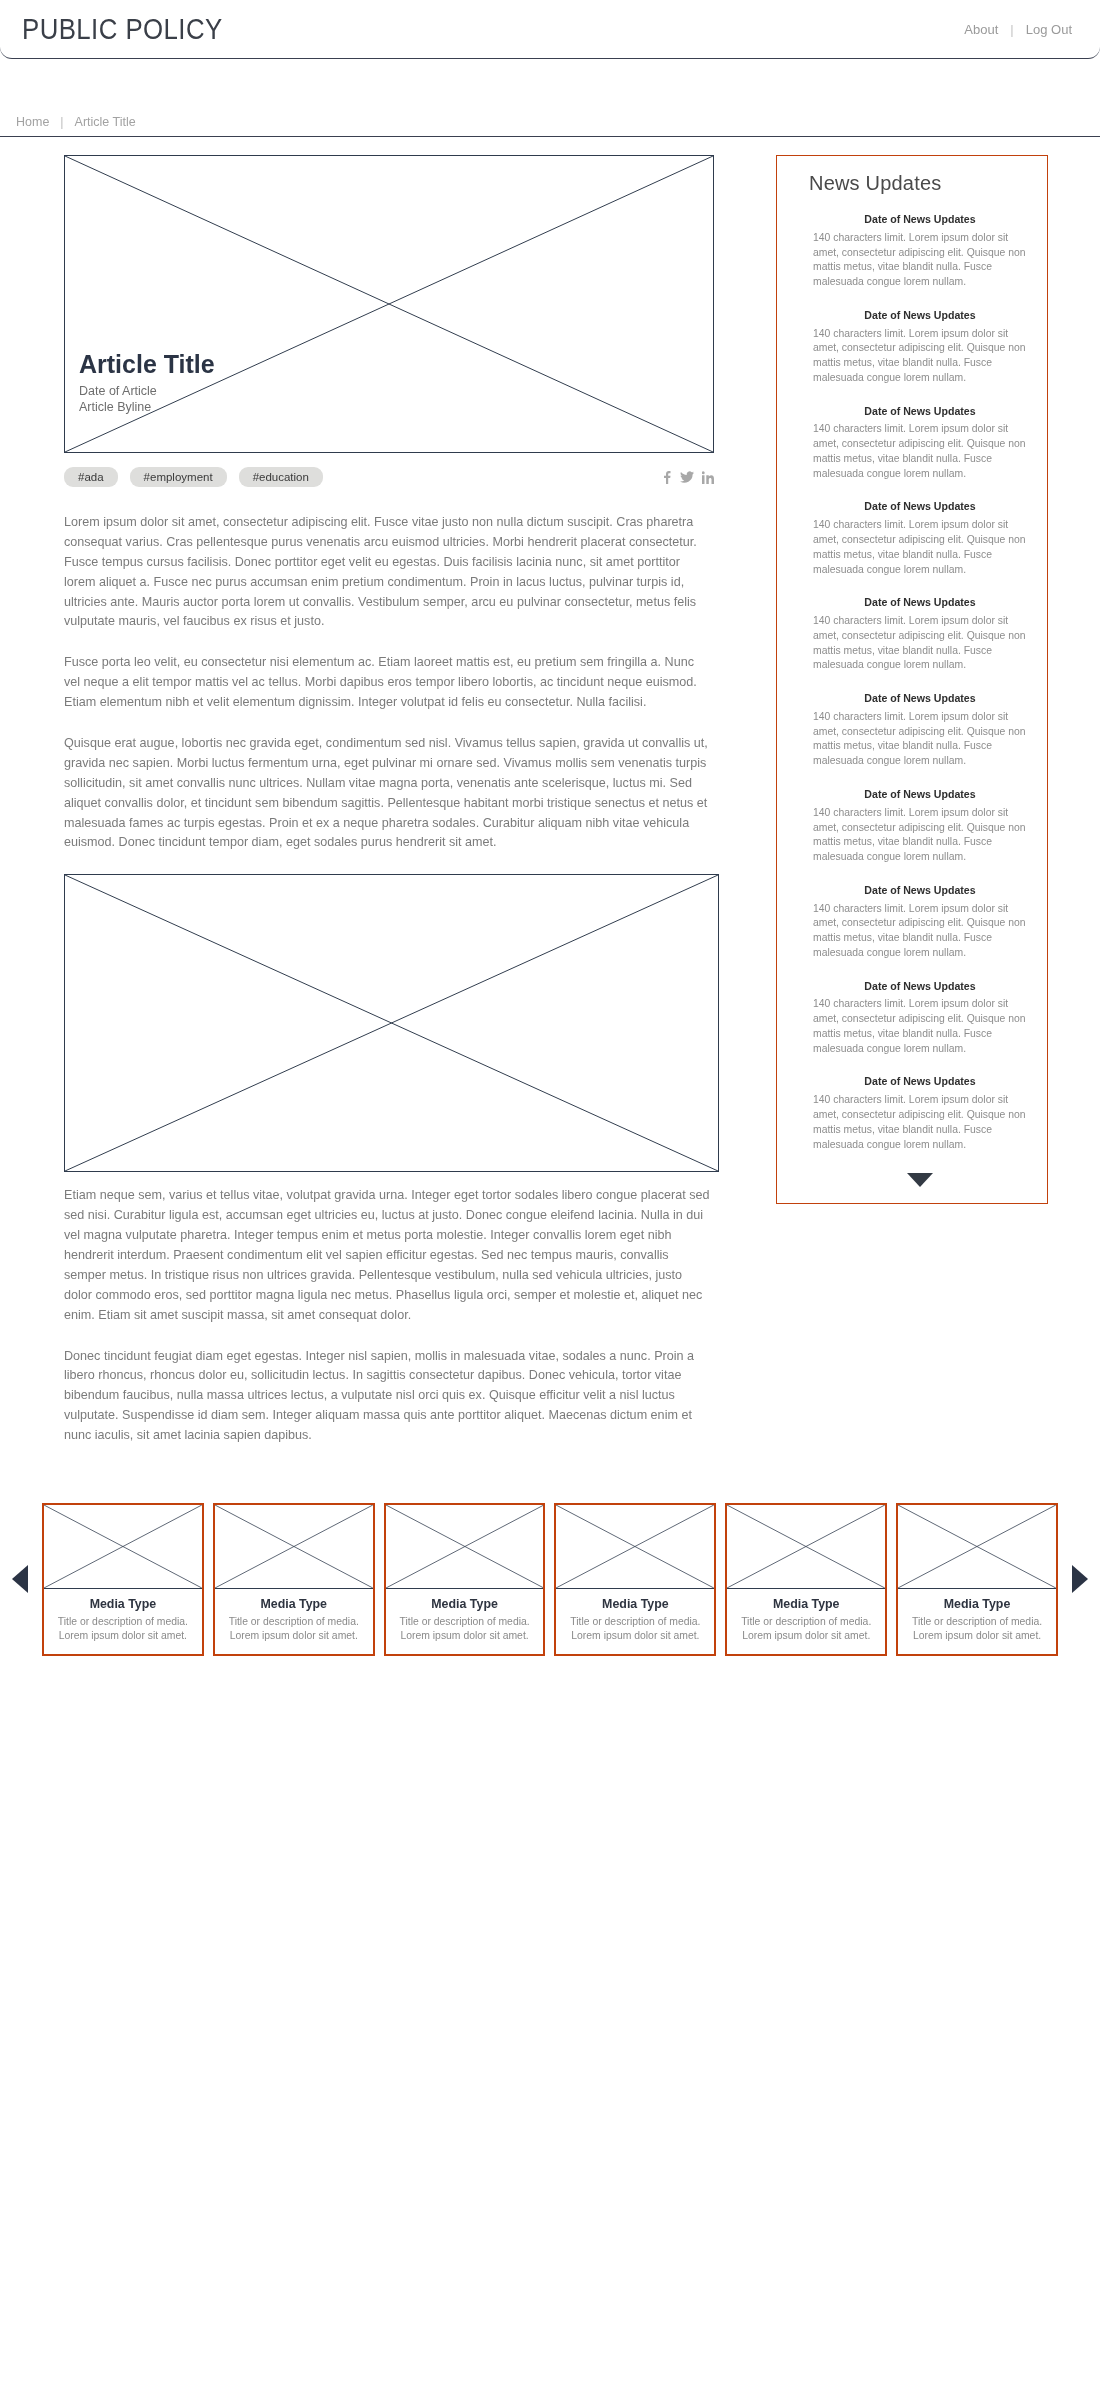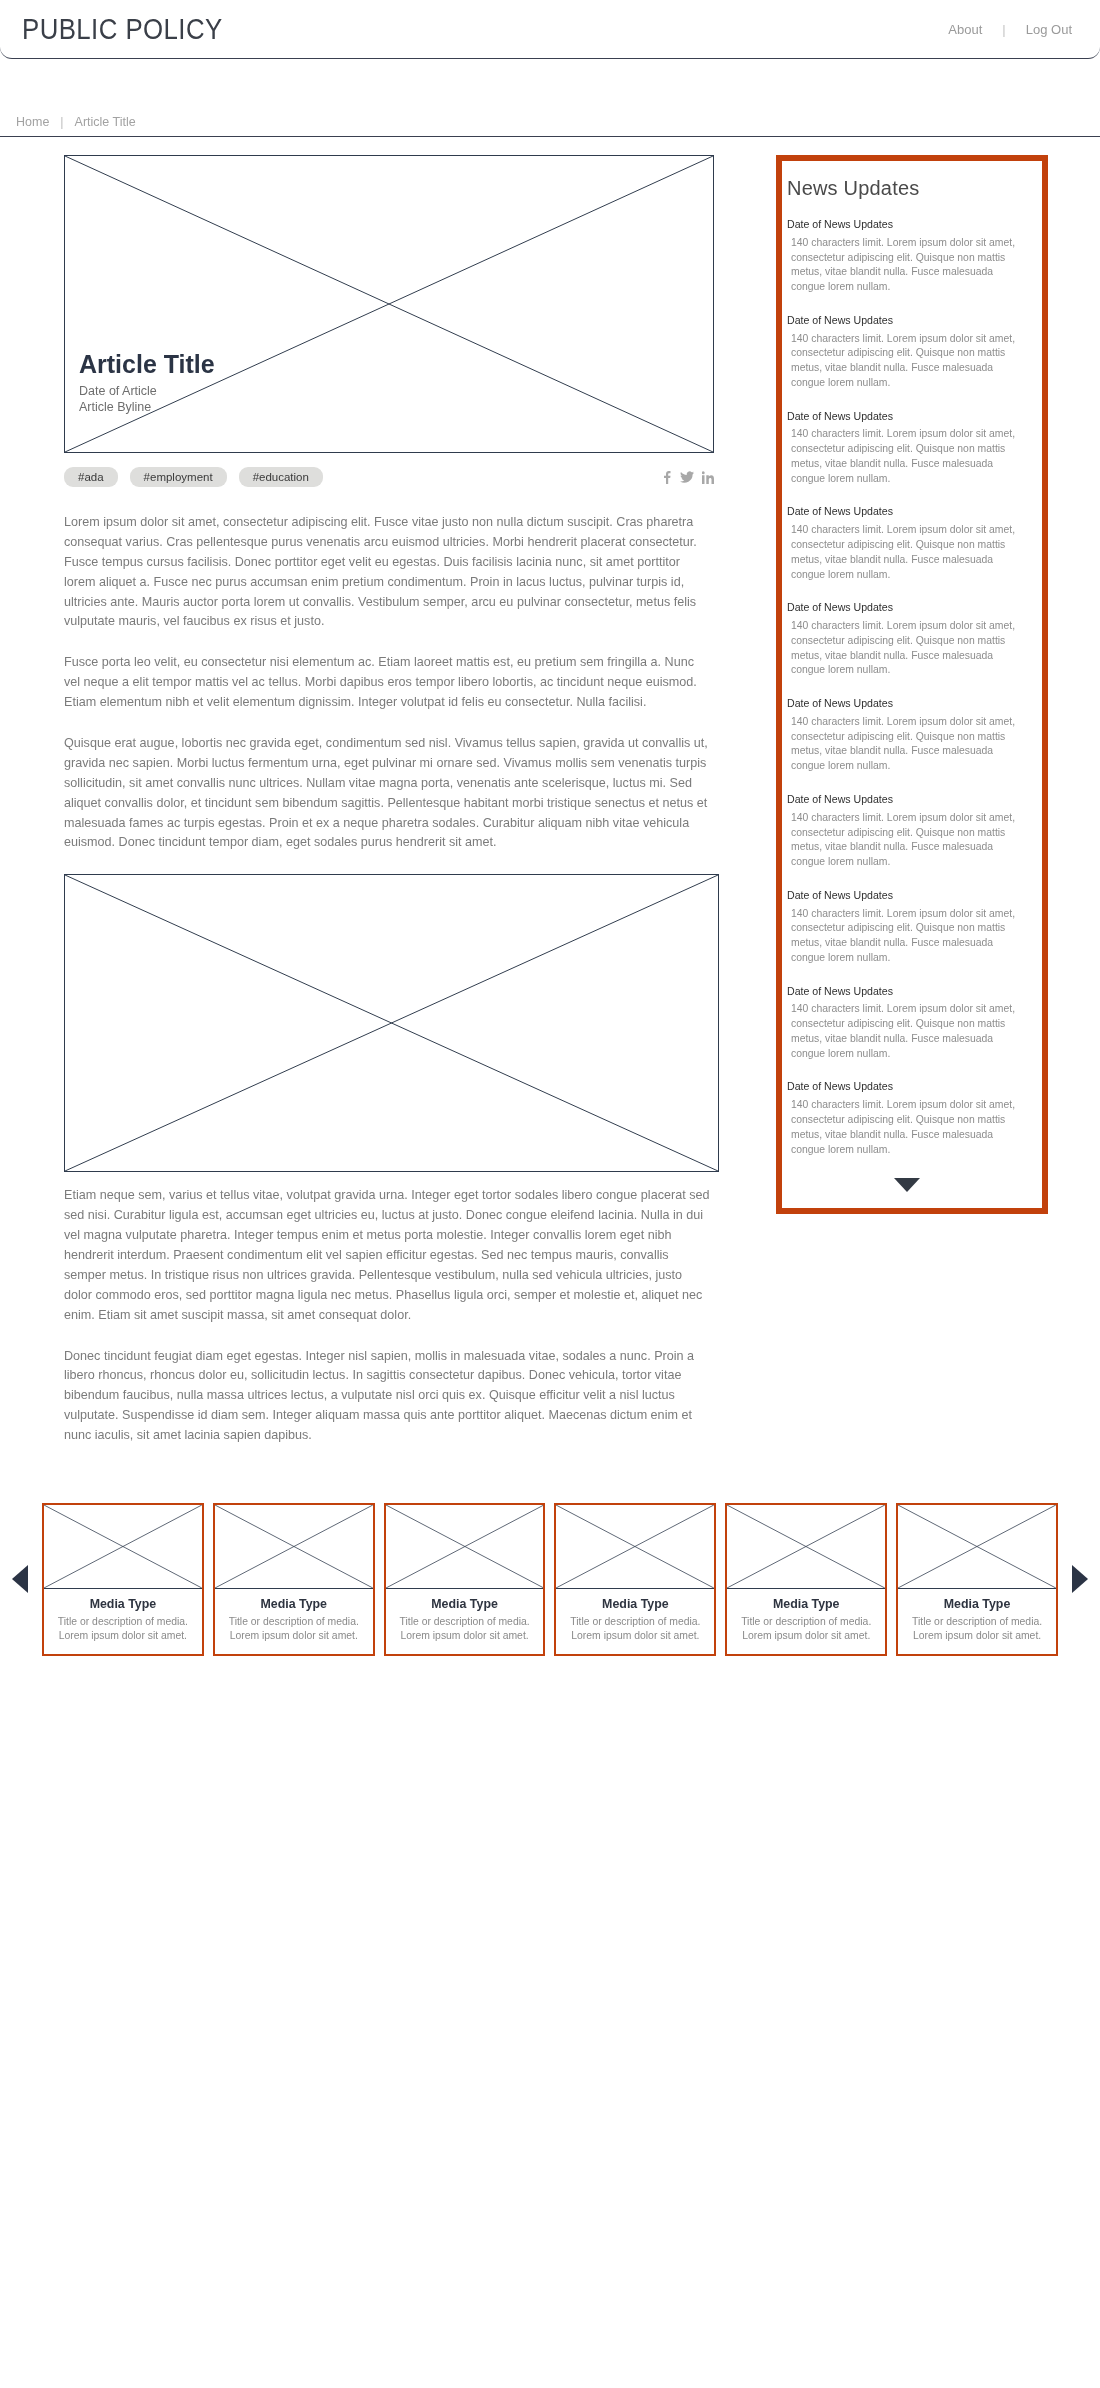--- a/index.html
+++ b/index.html
@@ -30,21 +30,21 @@
     font-size: 30px;
     letter-spacing: 0.5px;
     color: #3a3f48;
     font-weight: 400;
     transform: scaleX(0.86);
     transform-origin: left center;
   }
   .header-nav {
     display: flex;
     align-items: flex-start;
-    gap: 20px;
+    gap: 12px;
     font-size: 13px;
     color: #9a9a9a;
   }
   .header-nav .sep { color: #c4c4c4; }
   .header-nav a { color: #9a9a9a; text-decoration: none; }
 
   
   .breadcrumb-bar {
     height: 30px;
     display: flex;
@@ -133,39 +133,40 @@
     text-align: left;
   }
   .inline-figure {
     width: 655px;
     height: 298px;
     margin: 6px 0 14px 0;
   }
 
   
   .news-panel {
-    border: 6px solid #c2410c;
-    padding: 14px 16px 16px 5px;
+    border: 1px solid #c2410c;
+    padding: 14px 16px 16px 32px;
     background: #fff;
   }
   .news-title {
     font-size: 20px;
     font-weight: 400;
     color: #4a4a4a;
     margin: 2px 0 18px 0;
     letter-spacing: 0.2px;
   }
   .news-item { margin-bottom: 19px; }
   .news-item:last-of-type { margin-bottom: 8px; }
   .news-date {
     font-size: 10.6px;
-    font-weight: normal;
+    font-weight: bold;
     color: #2e2e2e;
     margin: 0 0 1px 0;
     line-height: 1.3;
+    text-align: center;
   }
   .news-text {
     font-size: 10.4px;
     color: #8d8d8d;
     line-height: 1.42;
     margin: 4px;
   }
   .news-more {
     display: flex;
     justify-content: center;

